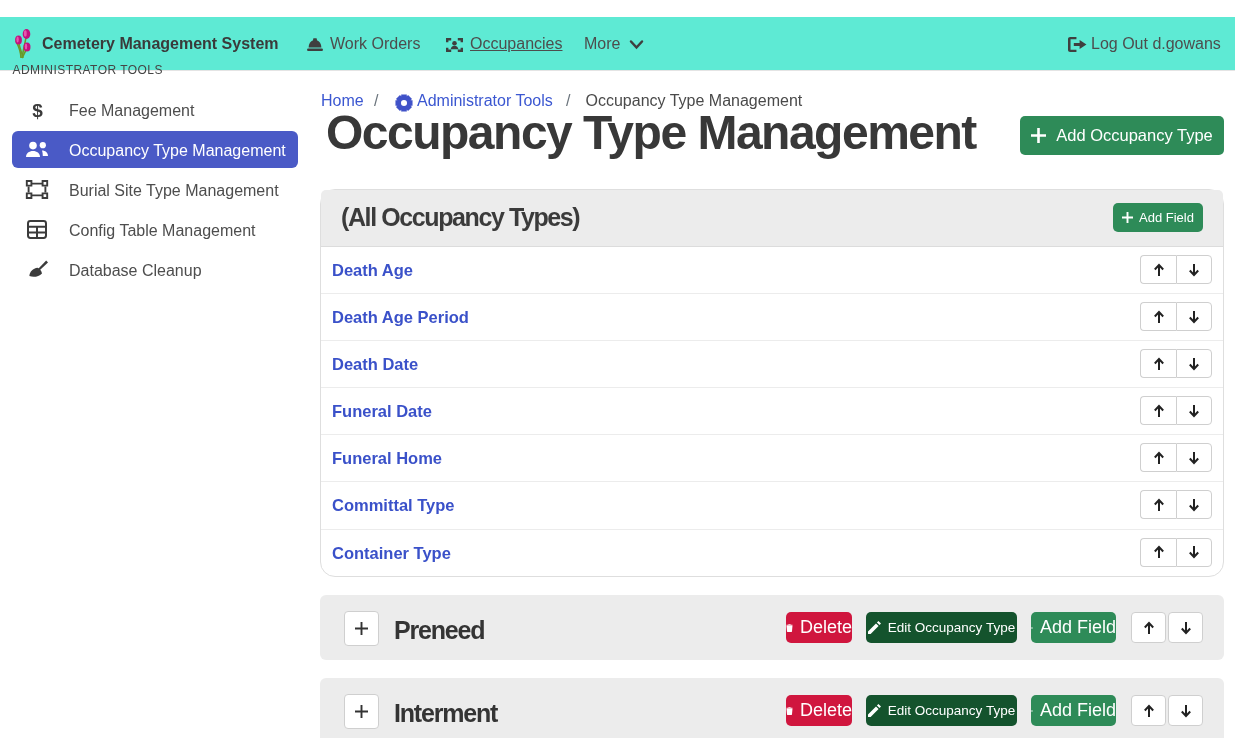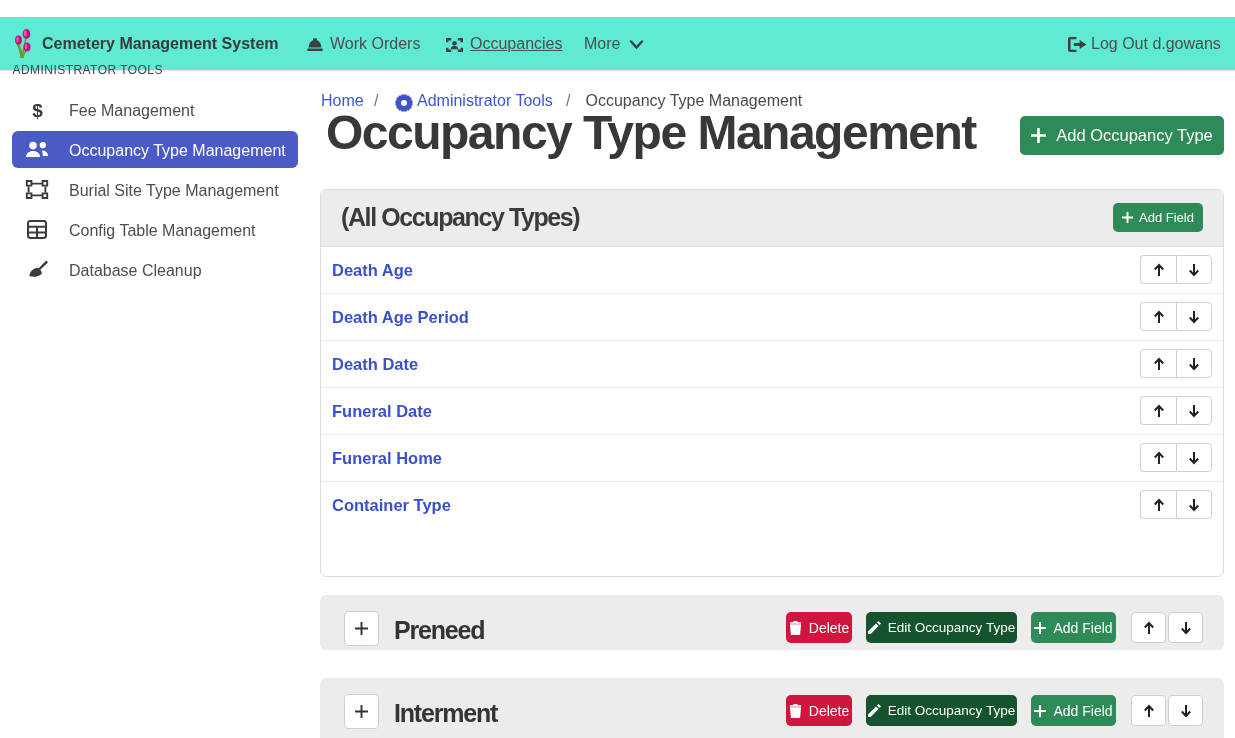--- a/index.html
+++ b/index.html
@@ -35,42 +35,42 @@
   .btn { display:inline-flex; align-items:center; justify-content:center;
     border-radius:5px; color:#fff; font-family:"Liberation Sans",sans-serif; }
   .btn-green { background:#2e8b58; }
   .btn-red { background:#d0163e; }
   .btn-teal { background:#14532d; }
 
   #btn-add-occ { position:absolute; left:1020px; top:116px; width:204px; height:39px; font-size:16.5px; }
 
   
   .card { position:absolute; left:320px; top:189px; width:904px; height:388px;
-    border:1px solid #dedede; border-radius:6px; background:#fff; }
+    border:1px solid #dedede; border-radius:15px; background:#fff; }
   .card-head { height:57px; background:#ececec; border-bottom:1px solid #dcdcdc;
     border-radius:5px 5px 0 0; position:relative; }
   .card-head .title { position:absolute; left:20px; top:12.5px; font-size:25px; font-weight:bold; color:#3b3b3b; letter-spacing:-1.4px; }
   #btn-add-field1 { position:absolute; right:20px; top:13px; width:90px; height:29px; font-size:13px; }
   .row { position:relative; height:47.1px; border-bottom:1px solid #ececec; }
   .row:last-child { border-bottom:none; }
   .row .fld { position:absolute; left:11px; top:14px; font-size:16.5px; font-weight:bold; color:#3a51c9; }
   .updown { position:absolute; right:11px; top:8px; display:flex; }
   .updown .ub { width:36px; height:29px; background:#fff; border:1px solid #cfcfcf;
     display:flex; align-items:center; justify-content:center; }
   .updown .ub:first-child { border-radius:4px 0 0 4px; border-right:none; }
   .updown .ub:last-child { border-radius:0 4px 4px 0; }
 
   
-  .bar { position:absolute; left:320px; width:904px; height:55px; background:#ececec; border-radius:6px; }
+  .bar { position:absolute; left:320px; width:904px; height:65px; background:#ececec; border-radius:6px; }
   #bar1 { top:595px; } #bar2 { top:678px; height:66px; }
   .bar .plus-btn { position:absolute; left:24px; top:16px; width:35px; height:35px;
     background:#fff; border:1px solid #cfcfcf; border-radius:4px;
     display:flex; align-items:center; justify-content:center; }
   .bar .bar-title { position:absolute; left:74px; top:21px; font-size:25px; font-weight:bold; color:#343434; letter-spacing:-1.2px; }
-  .bar .btn { position:absolute; top:17px; height:31px; font-size:14px; white-space:nowrap; }
+  .bar .btn { position:absolute; top:17px; height:31px; font-size:18px; white-space:nowrap; }
   .bar .b-del { left:466px; width:66px; }
   .bar .b-edit { left:546px; width:151px; font-size:13.5px; }
   .bar .b-addf { left:711px; width:85px; }
   .bar .ud2 { position:absolute; top:17px; width:35px; height:31px; background:#fff;
     border:1px solid #cfcfcf; border-radius:4px; display:flex; align-items:center; justify-content:center; }
   .bar .ud2.up { left:811px; } .bar .ud2.dn { left:848px; }
 </style>
 </head>
 <body>
 
@@ -253,20 +253,35 @@
           </svg>
         </div>
         <div class="ub">
           <svg width="14" height="14" viewBox="0 0 14 14">
             <path d="M7 1 V11.5 M2.8 7.5 L7 12 l4.2-4.5" stroke="#222" stroke-width="2" fill="none"></path>
           </svg>
         </div>
       </div>
     </div>
   <div class="row">
+      <span class="fld">Committal Type</span>
+      <div class="updown">
+        <div class="ub">
+          <svg width="14" height="14" viewBox="0 0 14 14">
+            <path d="M7 13 V2.5 M2.8 6.5 L7 2 l4.2 4.5" stroke="#222" stroke-width="2" fill="none"></path>
+          </svg>
+        </div>
+        <div class="ub">
+          <svg width="14" height="14" viewBox="0 0 14 14">
+            <path d="M7 1 V11.5 M2.8 7.5 L7 12 l4.2-4.5" stroke="#222" stroke-width="2" fill="none"></path>
+          </svg>
+        </div>
+      </div>
+    </div>
+  <div class="row">
       <span class="fld">Container Type</span>
       <div class="updown">
         <div class="ub">
           <svg width="14" height="14" viewBox="0 0 14 14">
             <path d="M7 13 V2.5 M2.8 6.5 L7 2 l4.2 4.5" stroke="#222" stroke-width="2" fill="none"></path>
           </svg>
         </div>
         <div class="ub">
           <svg width="14" height="14" viewBox="0 0 14 14">
             <path d="M7 1 V11.5 M2.8 7.5 L7 12 l4.2-4.5" stroke="#222" stroke-width="2" fill="none"></path>

